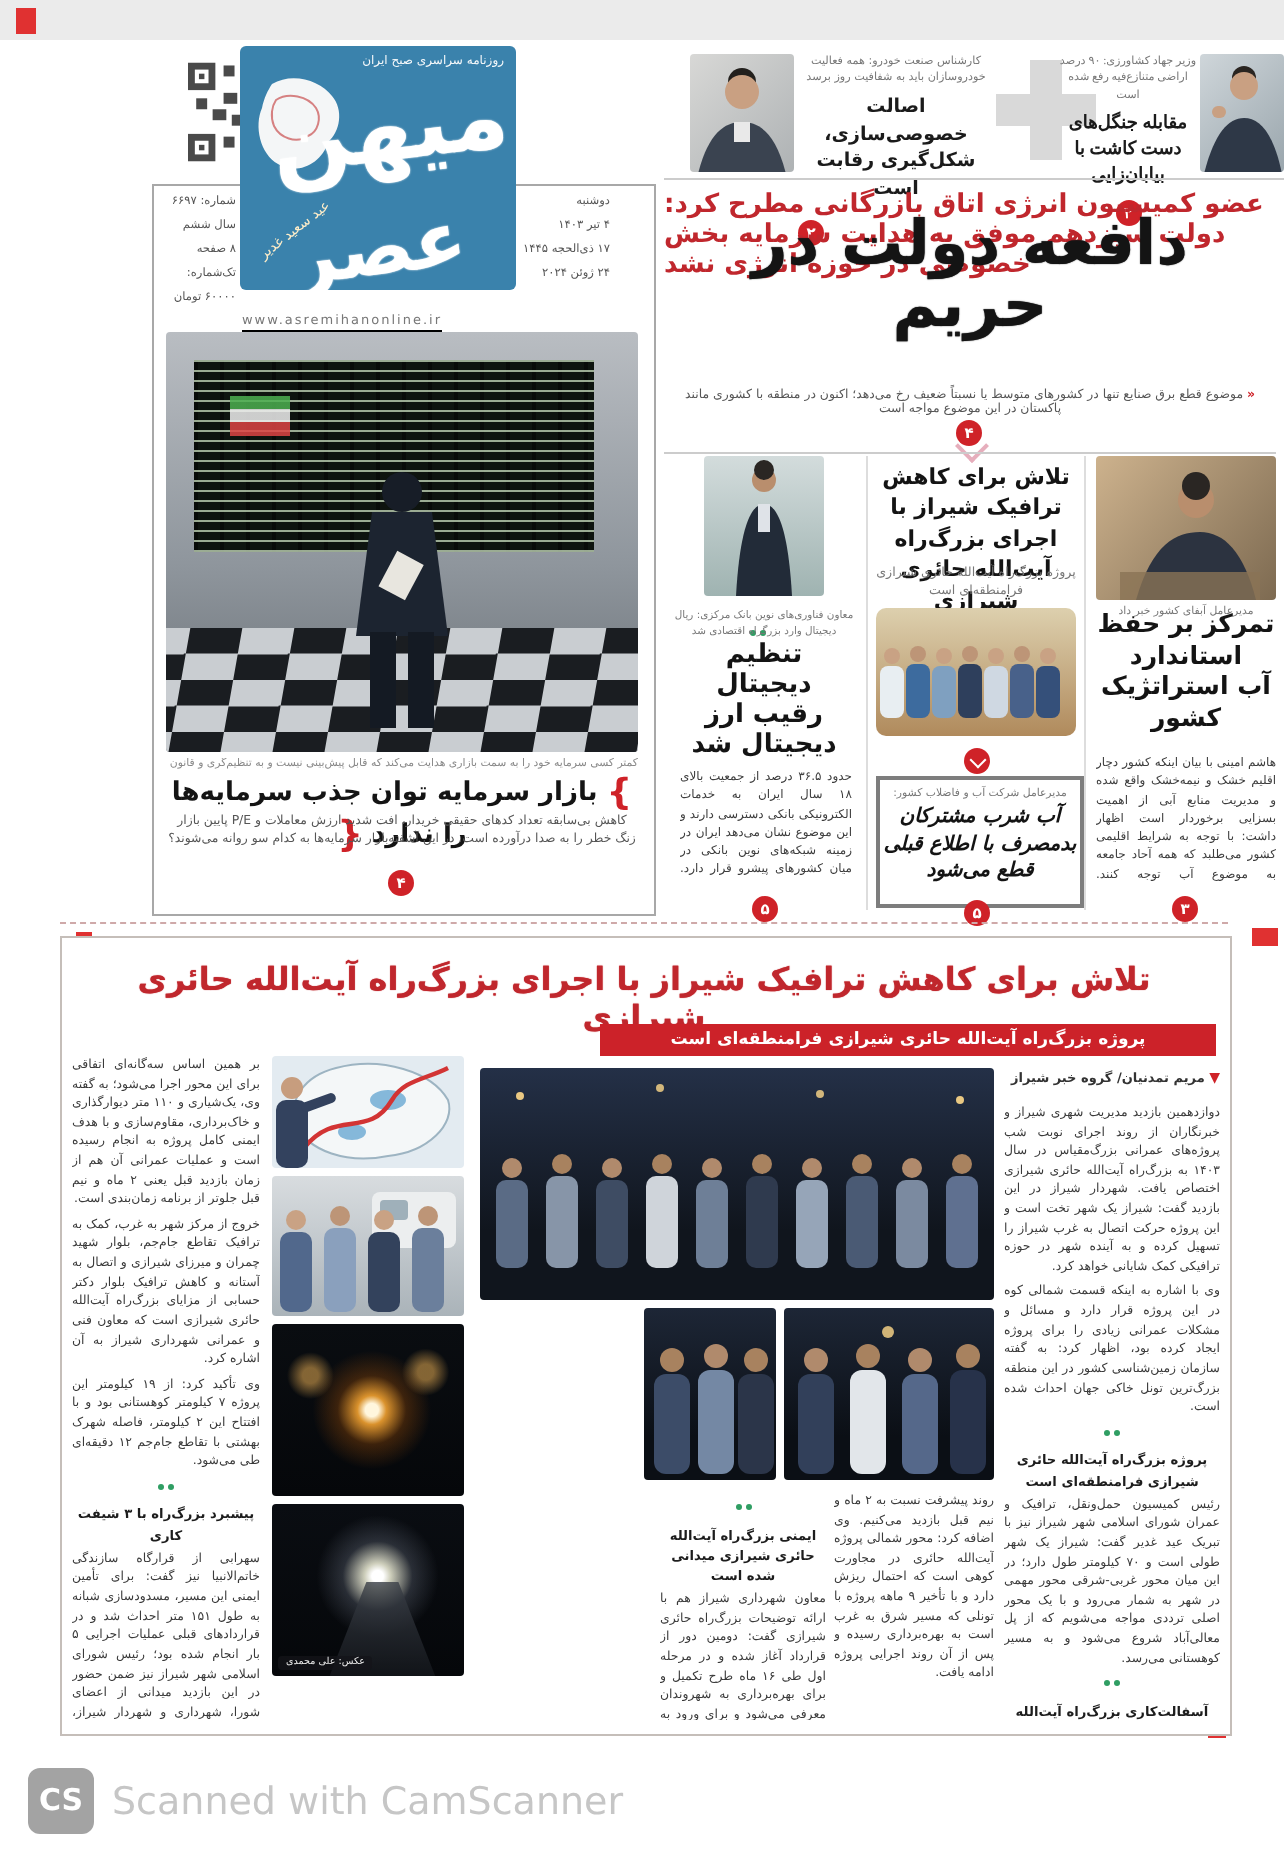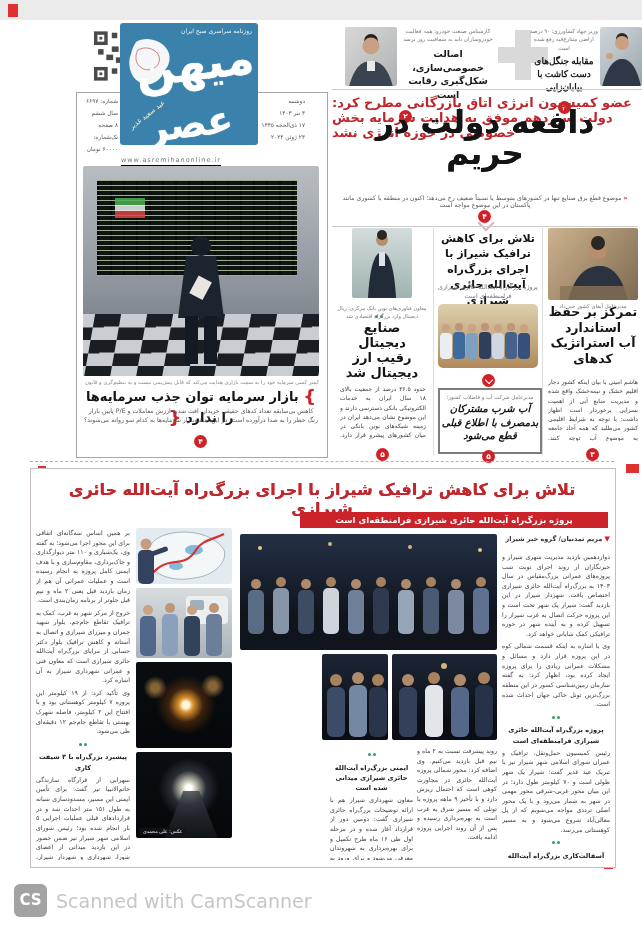--- a/index.html
+++ b/index.html
@@ -274,21 +274,21 @@
     <svg viewBox="0 0 90 72" width="90" height="72">
         <circle cx="50" cy="22" r="9" fill="#b98e6d"></circle>
         <circle cx="50" cy="15" r="7" fill="#2a2623"></circle>
         <path d="M20 72 C28 44 40 38 52 38 C64 38 74 48 80 72 Z" fill="#2c3340"></path>
         <rect x="12" y="58" width="70" height="14" fill="#8a7355" opacity=".8"></rect>
       </svg>
   </div>
   <div class="smallcap fa" style="position:absolute;left:548px;top:303px;width:90px;">مدیرعامل آبفای کشور خبر داد</div>
   <div class="colhead fa" style="position:absolute;left:546px;top:304px;width:94px;font-size:12.5px;line-height:1.25;">
     <span>تمرکز بر حفظ</span><br><span>استاندارد</span><br>
-    <span>آب استراتژیک</span><br><span>کدهای</span>
+    <span>آب استراتژیک</span><br><span>کشور</span>
   </div>
   <div class="bodytxt fa" style="position:absolute;left:548px;top:377px;width:90px;height:64px;">هاشم امینی با بیان اینکه کشور دچار اقلیم خشک و نیمه‌خشک واقع شده و مدیریت منابع آبی از اهمیت بسزایی برخوردار است اظهار داشت: با توجه به شرایط اقلیمی کشور می‌طلبد که همه آحاد جامعه به موضوع آب توجه کنند. دستگاه‌های ذی‌ربط هم در راستای حفظ منابع آب و مدیریت آن، پایه حیات حرکت کنند.</div>
   <div style="position:absolute;left:586px;top:442px;">
     <span class="pnum">۳</span>
   </div>
 
   <div class="colhead fa" style="position:absolute;left:437px;top:231px;width:102px;font-size:11px;line-height:1.4;">تلاش برای کاهش ترافیک شیراز با اجرای بزرگ‌راه آیت‌الله حائری شیرازی</div>
   <div class="smallcap fa" style="position:absolute;left:437px;top:282px;width:102px;font-size:6.3px;line-height:1.5;">پروژه بزرگ‌راه آیت‌الله حائری شیرازی فرامنطقه‌ای است</div>
   <div class="photo ph-evening" style="position:absolute;left:438px;top:304px;width:100px;height:64px;border-radius:5px;">
     <svg viewBox="0 0 100 64" width="100" height="64">
@@ -339,21 +339,21 @@
         <circle cx="30" cy="7" r="5" fill="#2a2623"></circle>
         <path d="M16 70 C18 34 24 24 30 24 C36 24 42 34 44 70 Z" fill="#222b38"></path>
         <rect x="27" y="24" width="6" height="14" fill="#dfe3e8"></rect>
       </svg>
   </div>
   <div class="dots-c greendots" style="position:absolute;left:374px;top:300px;"><i></i><i></i></div>
   <div class="smallcap fa" style="position:absolute;left:336px;top:305px;width:92px;font-size:5.2px;line-height:1.5;">
     <span>معاون فناوری‌های نوین بانک مرکزی: ریال</span><br><span>دیجیتال وارد بزرگراه اقتصادی شد</span>
   </div>
   <div class="colhead fa" style="position:absolute;left:336px;top:321px;width:92px;font-size:13px;line-height:1.15;">
-    <span>صنایع</span><br><span>دیجیتال</span><br>
+    <span>تنظیم</span><br><span>دیجیتال</span><br>
     <span>رقیب ارز</span><br><span>دیجیتال شد</span>
   </div>
   <div class="bodytxt fa" style="position:absolute;left:340px;top:384px;width:86px;height:56px;">حدود ۳۶.۵ درصد از جمعیت بالای ۱۸ سال ایران به خدمات الکترونیکی بانکی دسترسی دارند و این موضوع نشان می‌دهد ایران در زمینه شبکه‌های نوین بانکی در میان کشورهای پیشرو قرار دارد. ریال دیجیتال هم‌اکنون در جزیره کیش به‌صورت آزمایشی عرضه شده و به‌زودی در سراسر کشور فراگیر می‌شود.</div>
   <div style="position:absolute;left:376px;top:442px;">
     <span class="pnum">۵</span>
   </div>
 
   <div class="dashes"></div>
 
   <div class="bottombox"></div>

